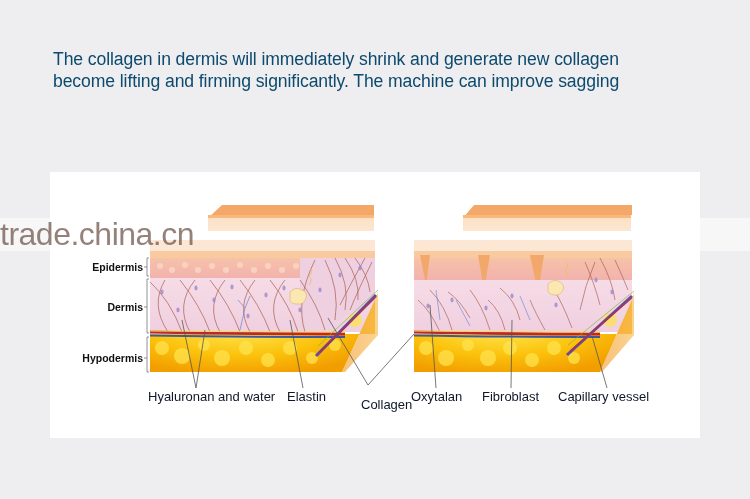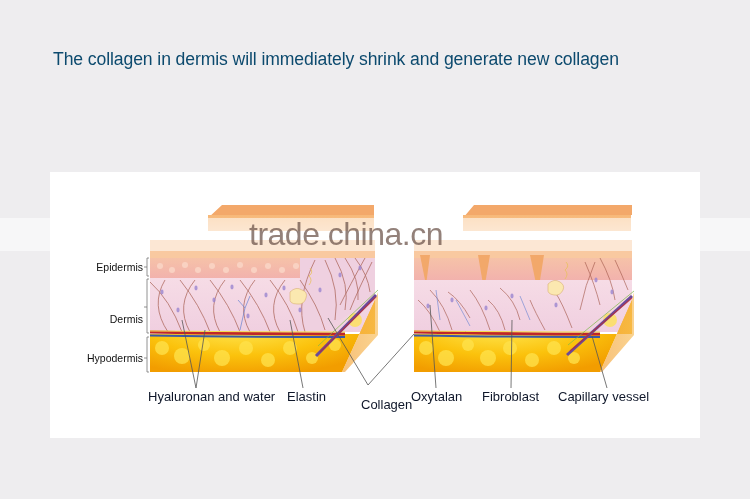--- a/index.html
+++ b/index.html
@@ -2,29 +2,30 @@
 <html><head>
 <meta charset="utf-8">
 <style>
   html, body { margin:0; padding:0; }
   body { width:750px; height:499px; background:#eeedef; position:relative; overflow:hidden; font-family:"Liberation Sans", sans-serif; }
   .desc { position:absolute; left:53px; top:49px; width:680px; font-family:"Liberation Sans", sans-serif; font-size:17.6px; line-height:21.6px; color:#0c4a6e; letter-spacing:-0.1px; }
   .desc span { display:block; white-space:nowrap; }
   .panel { position:absolute; left:50px; top:172px; width:650px; height:266px; background:#ffffff; }
   .diagram { position:absolute; left:0; top:0; }
   .watermark-band { position:absolute; left:0; top:218px; width:750px; height:33px; background:rgba(255,255,255,0.55); }
-  .watermark { position:absolute; left:16px; top:218px; width:660px; text-align:center; font-family:"Liberation Sans", sans-serif; font-size:32px; line-height:33px; color:rgba(105,80,70,0.72); letter-spacing:-0.5px; }
-  .layer-label { position:absolute; font-family:"Liberation Sans", sans-serif; font-weight:normal; font-size:10.5px; color:#111; text-align:right; width:80px; }
+  .watermark { position:absolute; left:0; top:218px; width:660px; font-family:"Liberation Sans", sans-serif; font-size:32px; line-height:33px; color:rgba(105,80,70,0.72); letter-spacing:-0.5px; }
+  .layer-label { position:absolute; font-family:"Liberation Sans", sans-serif; font-weight:bold; font-size:10.5px; color:#111; text-align:right; width:80px; }
   .struct-label { position:absolute; font-family:"Liberation Sans", sans-serif; font-size:13px; color:#0f172a; white-space:nowrap; }
 </style>
 </head>
 <body>
 
 <div class="desc">
   <span>The collagen in dermis will immediately shrink and generate new collagen</span>
+  <span>become lifting and firming significantly. The machine can improve sagging</span>
 </div>
 
 <div class="panel"></div>
 
 <svg class="diagram" width="750" height="499" viewBox="0 0 750 499">
   <defs>
     <linearGradient id="topG" x1="0" y1="0" x2="0" y2="1">
       <stop offset="0" stop-color="#f7b878"></stop>
       <stop offset="1" stop-color="#f9c99a"></stop>
     </linearGradient>
@@ -222,21 +223,21 @@
     <path d="M430,305 L436,388"></path>
     <path d="M512,320 L511,388"></path>
     <path d="M592,336 L607,388"></path>
   </g>
 </svg>
 
 <div class="watermark-band"></div>
 <div class="watermark">trade.china.cn</div>
 
 <div class="layer-label" style="left:63px; top:261px;">Epidermis</div>
-<div class="layer-label" style="left:63px; top:313px;">Dermis</div>
+<div class="layer-label" style="left:63px; top:301px;">Dermis</div>
 <div class="layer-label" style="left:63px; top:352px;text-align:right;">Hypodermis</div>
 
 <div class="struct-label" style="left:148px; top:389px;">Hyaluronan and water</div>
 <div class="struct-label" style="left:287px; top:389px;">Elastin</div>
 <div class="struct-label" style="left:361px; top:389px;margin-top:8px;">Collagen</div>
 <div class="struct-label" style="left:411px; top:389px;">Oxytalan</div>
 <div class="struct-label" style="left:482px; top:389px;text-align:right;">Fibroblast</div>
 <div class="struct-label" style="left:558px; top:389px;text-align:center;">Capillary vessel</div>
 
 </body></html>

